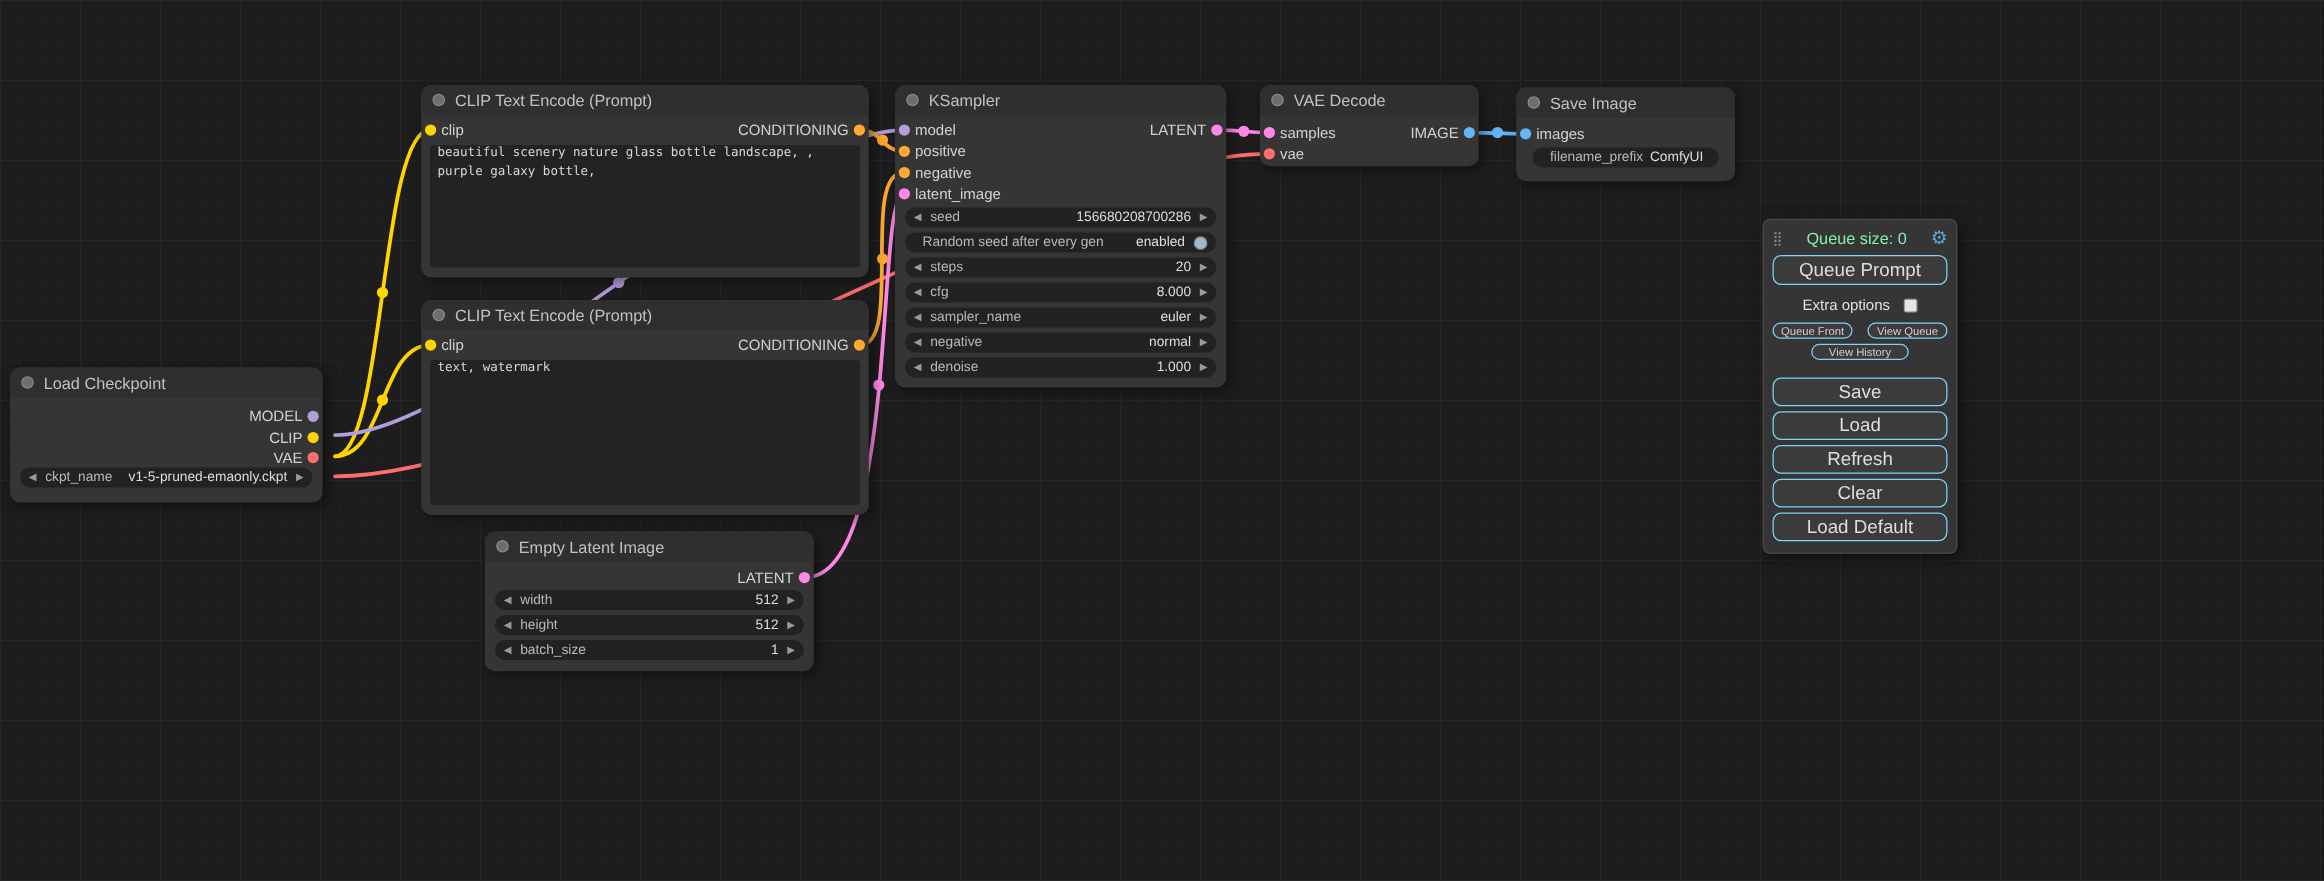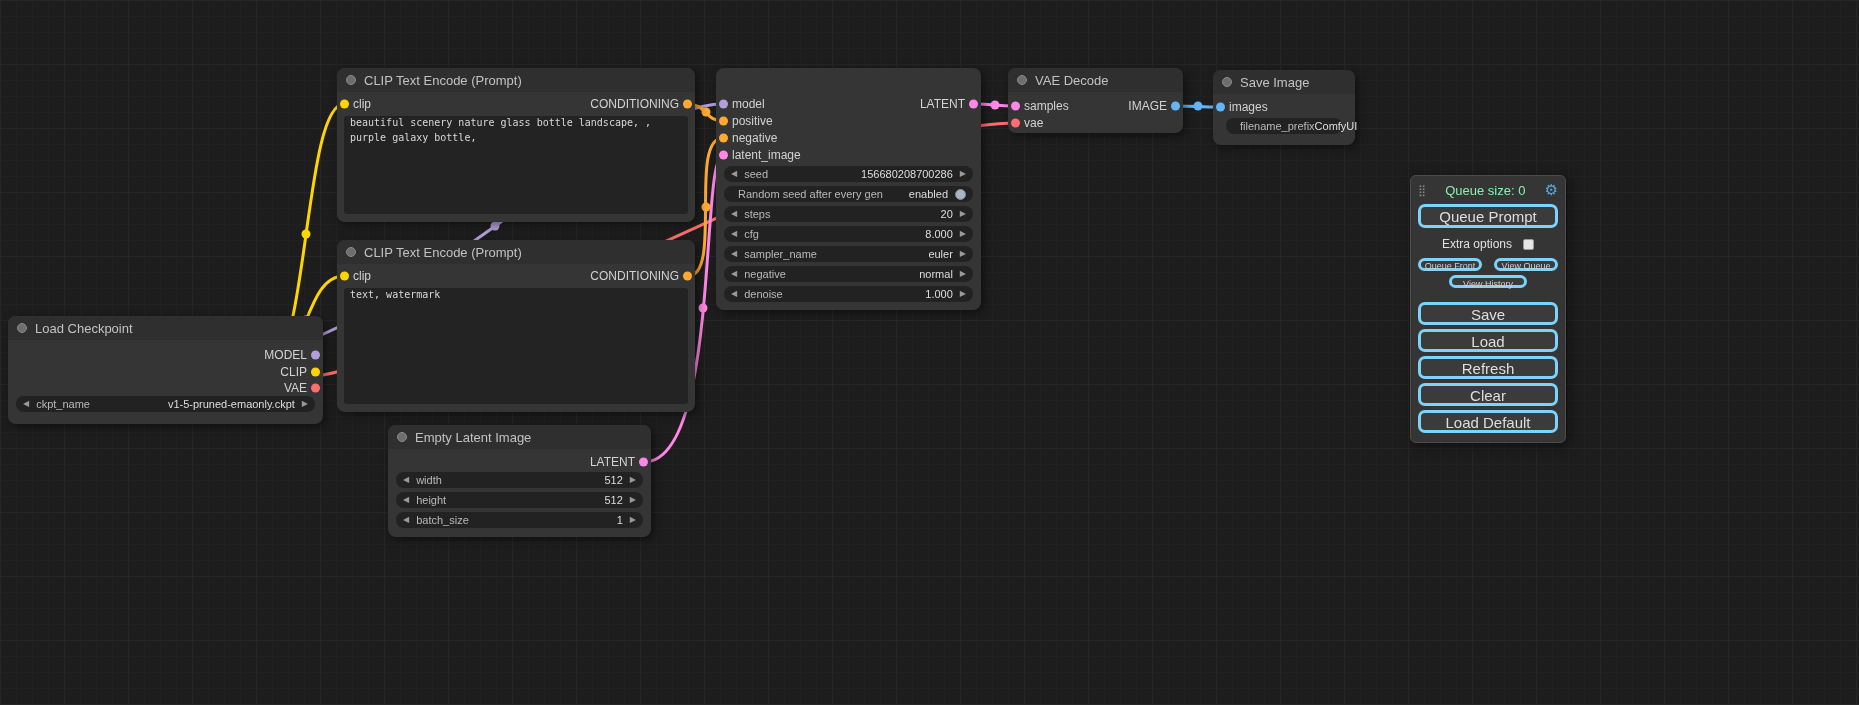--- a/index.html
+++ b/index.html
@@ -56,21 +56,21 @@
     white-space:pre-wrap;box-sizing:border-box}
 
   #queue{position:absolute;left:1410px;top:175px;width:156px;z-index:5;
     background:#353535;border:1px solid #4c4c4c;border-radius:6px;
     box-shadow:3px 3px 12px rgba(0,0,0,.5);padding:5px 7px 9px;box-sizing:border-box;
     color:#ddd;font-size:12px}
   .qhead{display:flex;align-items:center;margin-bottom:5px}
   .qhandle{color:#8a8a8a;font-size:11px;flex:none;cursor:move}
   .qtitle{flex:1;text-align:center;font-size:13px;color:#86efac}
   .qgear{color:#5aa7da;font-size:15px;flex:none;cursor:pointer}
-  .qbtn{display:block;width:100%;background:#3b3b3b;border:3px solid #7dd3fc;border-radius:7px;
+  .qbtn{display:block;width:100%;background:#3b3b3b;border:1px solid #7dd3fc;border-radius:7px;
     color:#dedede;font-family:inherit;cursor:pointer;box-sizing:border-box}
   .qbtn.big{height:23px;font-size:15px;margin:0 0 4px}
   .qbtn.main{height:24px;font-size:15px;margin:0 0 9px}
   .extra{display:flex;align-items:center;justify-content:center;gap:11px;margin:0 0 7px;
     font-size:12px;color:#e0e0e0}
   .checkbox{width:11px;height:11px;background:#e6e6e6;border:1px solid #9a9a9a;
     border-radius:2px;box-sizing:border-box;cursor:pointer}
   .smallrow{display:flex;gap:12px;margin-bottom:4px}
   .qbtn.small{height:13px;font-size:9px;padding:0;border-radius:8px;color:#cfcfcf;flex:1}
   .qbtn.history{width:78px;margin:0 auto 14px;height:13px;font-size:9px;border-radius:8px;color:#cfcfcf}
@@ -92,21 +92,21 @@
   <circle class="clip" cx="306" cy="320" r="4.5"></circle>
   <circle class="model" cx="495" cy="226" r="4.5"></circle>
   <circle class="vae" cx="642" cy="252" r="4.5"></circle>
   <circle class="cond" cx="706" cy="112" r="4.5"></circle>
   <circle class="cond" cx="706" cy="207" r="4.5"></circle>
   <circle class="latent" cx="703" cy="308" r="4.5"></circle>
   <circle class="latent" cx="995" cy="105" r="4.5"></circle>
   <circle class="image" cx="1198" cy="106" r="4.5"></circle>
 </svg>
 
-<div class="node" style="left:8px;top:316px;width:315px;height:108px">
+<div class="node" style="left:8px;top:294px;width:250px;height:108px">
   <div class="ntitle">
     <span class="tdot"></span>
     <span>Load Checkpoint</span>
   </div>
   <div class="srow" style="top:30px">
     <span class="outlab">MODEL</span>
     <span class="pin out c-model"></span>
   </div>
   <div class="srow" style="top:47px">
     <span class="outlab">CLIP</span>
@@ -175,20 +175,24 @@
   </div>
   <div class="widget" style="left:8px;right:8px;top:87px">
     <span class="arrow">◀</span>
     <span class="wname">batch_size</span>
     <span class="wval">1</span>
     <span class="arrow">▶</span>
   </div>
 </div>
 
 <div class="node" style="left:716px;top:68px;width:265px;height:242px">
+  <div class="ntitle">
+    <span class="tdot"></span>
+    <span>KSampler</span>
+  </div>
   <div class="srow" style="top:27px">
     <span class="pin in c-model"></span>
     <span class="inlab">model</span>
     <span class="outlab">LATENT</span>
     <span class="pin out c-latent"></span>
   </div>
   <div class="srow" style="top:44px">
     <span class="pin in c-cond"></span>
     <span class="inlab">positive</span>
   </div>
@@ -253,21 +257,21 @@
     <span class="inlab">samples</span>
     <span class="outlab">IMAGE</span>
     <span class="pin out c-image"></span>
   </div>
   <div class="srow" style="top:46px">
     <span class="pin in c-vae"></span>
     <span class="inlab">vae</span>
   </div>
 </div>
 
-<div class="node" style="left:1213px;top:70px;width:142px;height:75px">
+<div class="node" style="left:1213px;top:70px;width:175px;height:75px">
   <div class="ntitle">
     <span class="tdot"></span>
     <span>Save Image</span>
   </div>
   <div class="srow" style="top:28px">
     <span class="pin in c-image"></span>
     <span class="inlab">images</span>
   </div>
   <div class="widget" style="left:13px;right:13px;top:48px">
     <span class="wname">filename_prefix</span>

